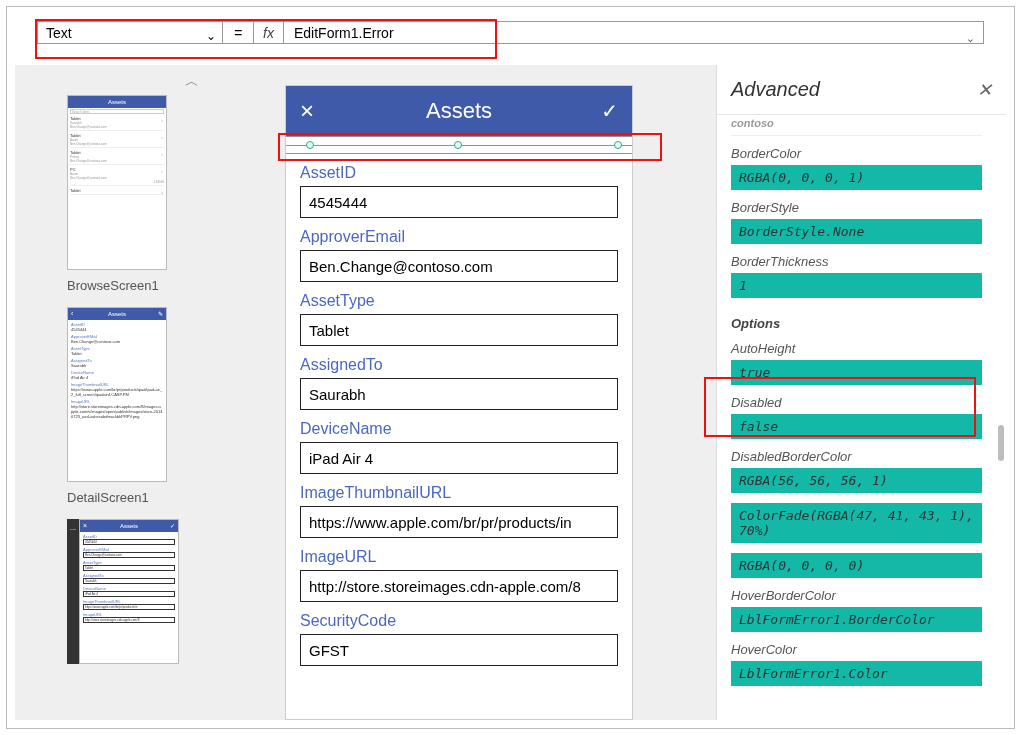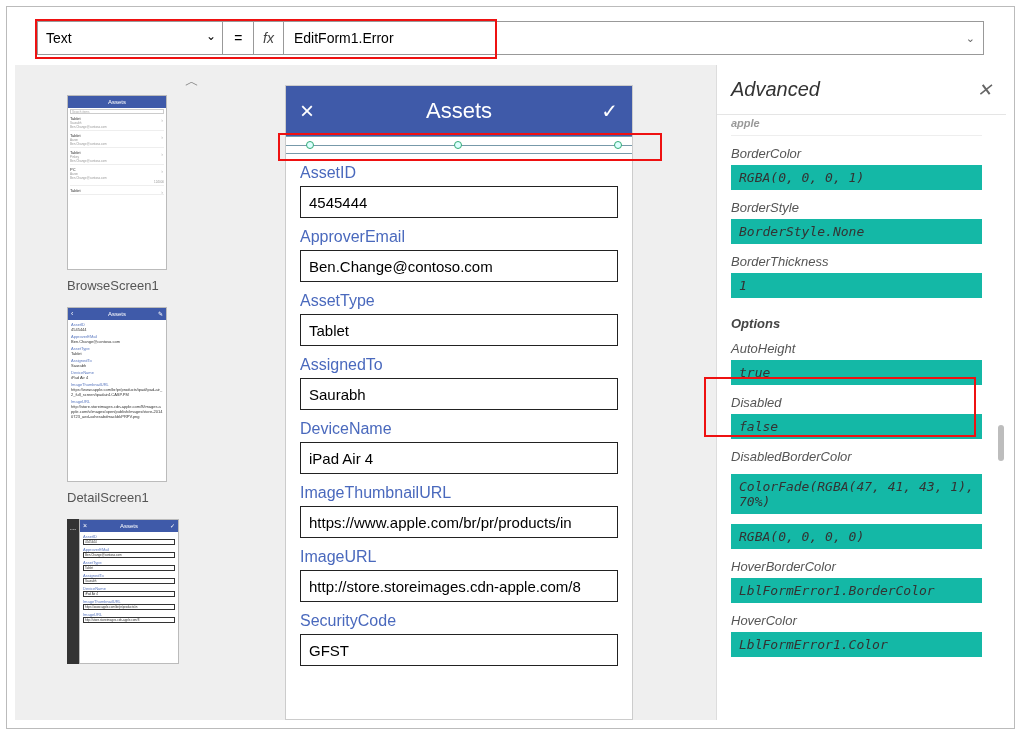--- a/index.html
+++ b/index.html
@@ -1,21 +1,21 @@
 <!DOCTYPE html>
 <html><head>
 <meta charset="utf-8">
 <style>
   * { box-sizing: border-box; margin: 0; padding: 0; font-family: "Segoe UI", Arial, sans-serif; }
   body { background: #fff; width: 1021px; height: 735px; overflow: hidden; position: relative; }
 
   .outer-frame { position: absolute; top: 6px; left: 6px; right: 6px; bottom: 6px; border: 1px solid #bbb; background: #fff; }
 
   
-  .formula-bar { position: absolute; top: 14px; left: 30px; right: 30px; height: 34px; display: flex; align-items: stretch; }
+  .formula-bar { position: absolute; top: 14px; left: 30px; right: 30px; height: 23px; display: flex; align-items: stretch; }
   .prop-dropdown { width: 186px; border: 1px solid #999; background: #fff; display: flex; align-items: center; padding: 0 8px; font-size: 14px; position: relative; }
   .prop-dropdown .chev { position: absolute; right: 6px; top: 7px; font-size: 12px; }
   .eq { width: 30px; display: flex; align-items: center; justify-content: center; border-top:1px solid #999; border-bottom:1px solid #999; font-size:14px; font-style: italic; }
   .fx { width: 30px; display: flex; align-items: center; justify-content: center; border:1px solid #999; border-right:none; font-size:14px; font-style: italic; color:#444; }
   .formula-input { flex:1; border:1px solid #999; display:flex; align-items: center; padding:0 10px; font-size:14px; position: relative; }
   .formula-input .chev { position:absolute; right:8px; top:10px; font-size:11px; color:#666; }
   .red-box-1 { position:absolute; top:12px; left:28px; width:462px; height:40px; border:2px solid #e11; pointer-events:none; }
 
   
   .canvas-area { position:absolute; top:58px; left:8px; right:8px; bottom:8px; background:#efefef; }
@@ -274,21 +274,21 @@
     </div>
     <div class="red-box-2"></div>
 
     <div class="props">
       <div class="props-head">
         <span>Advanced</span>
         <span class="cx">✕</span>
       </div>
       <div class="scroll-thumb"></div>
       <div class="props-scroll">
-        <div class="peek">apple</div>
+        <div class="peek">contoso</div>
 
         <div class="prow">
             <div class="plbl">BorderColor</div>
             <div class="pval">RGBA(0, 0, 0, 1)</div>
           </div>
         <div class="prow">
             <div class="plbl">BorderStyle</div>
             <div class="pval">BorderStyle.None</div>
           </div>
         <div class="prow">
@@ -301,20 +301,21 @@
         <div class="prow">
             <div class="plbl">AutoHeight</div>
             <div class="pval">true</div>
           </div>
         <div class="prow">
             <div class="plbl">Disabled</div>
             <div class="pval">false</div>
           </div>
         <div class="prow">
             <div class="plbl">DisabledBorderColor</div>
+            <div class="pval">RGBA(56, 56, 56, 1)</div>
           </div>
         <div class="prow">
             <div class="pval">ColorFade(RGBA(47, 41, 43, 1), 70%)</div>
           </div>
         <div class="prow">
             <div class="pval">RGBA(0, 0, 0, 0)</div>
           </div>
         <div class="prow">
             <div class="plbl">HoverBorderColor</div>
             <div class="pval">LblFormError1.BorderColor</div>

